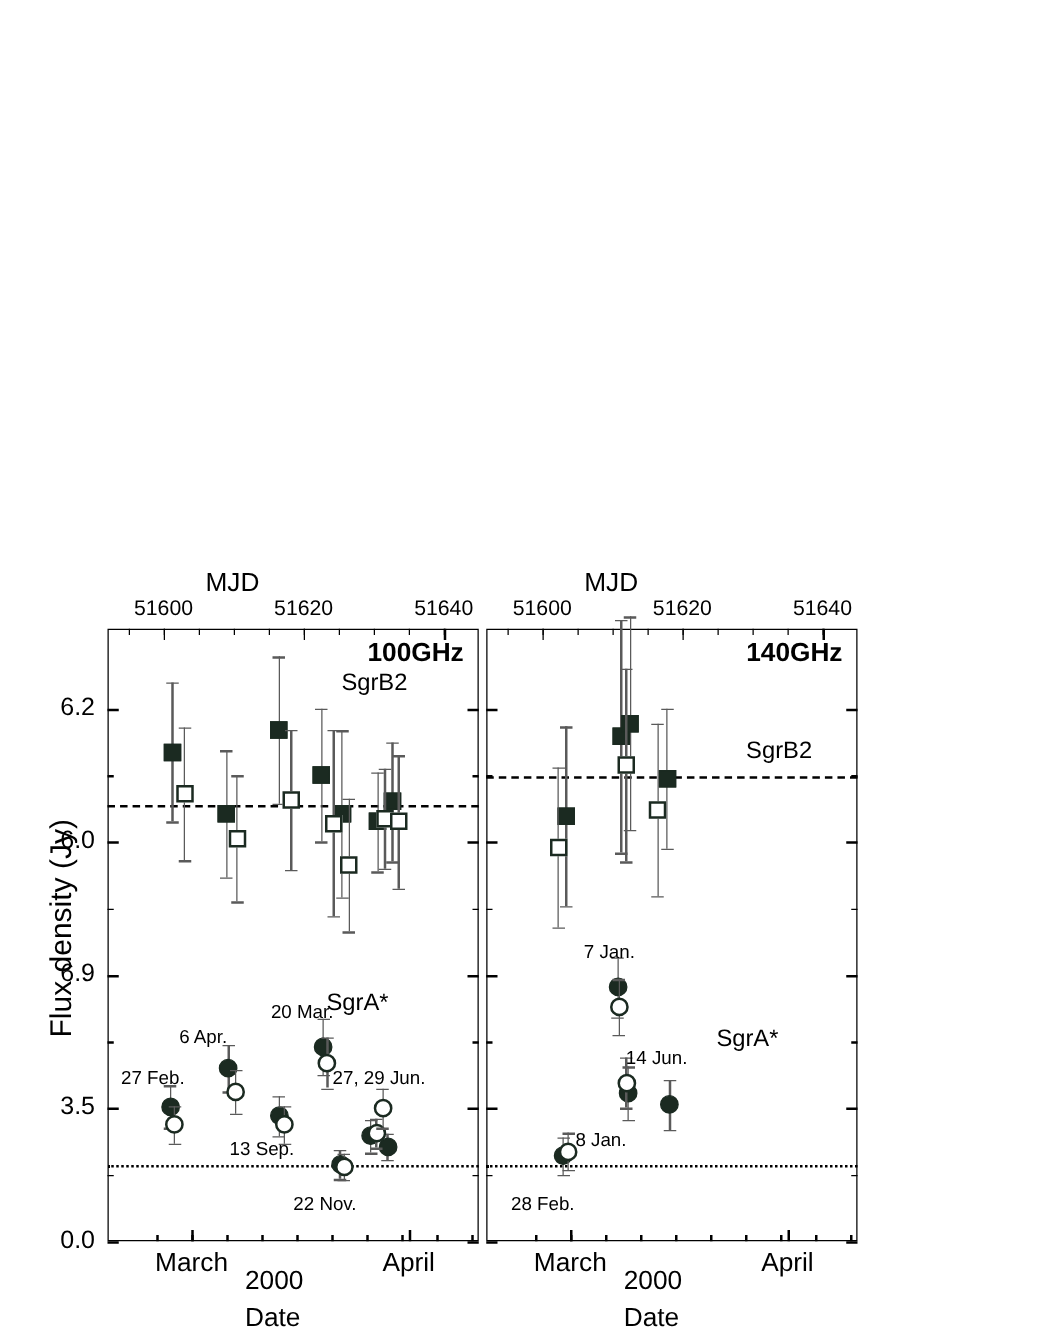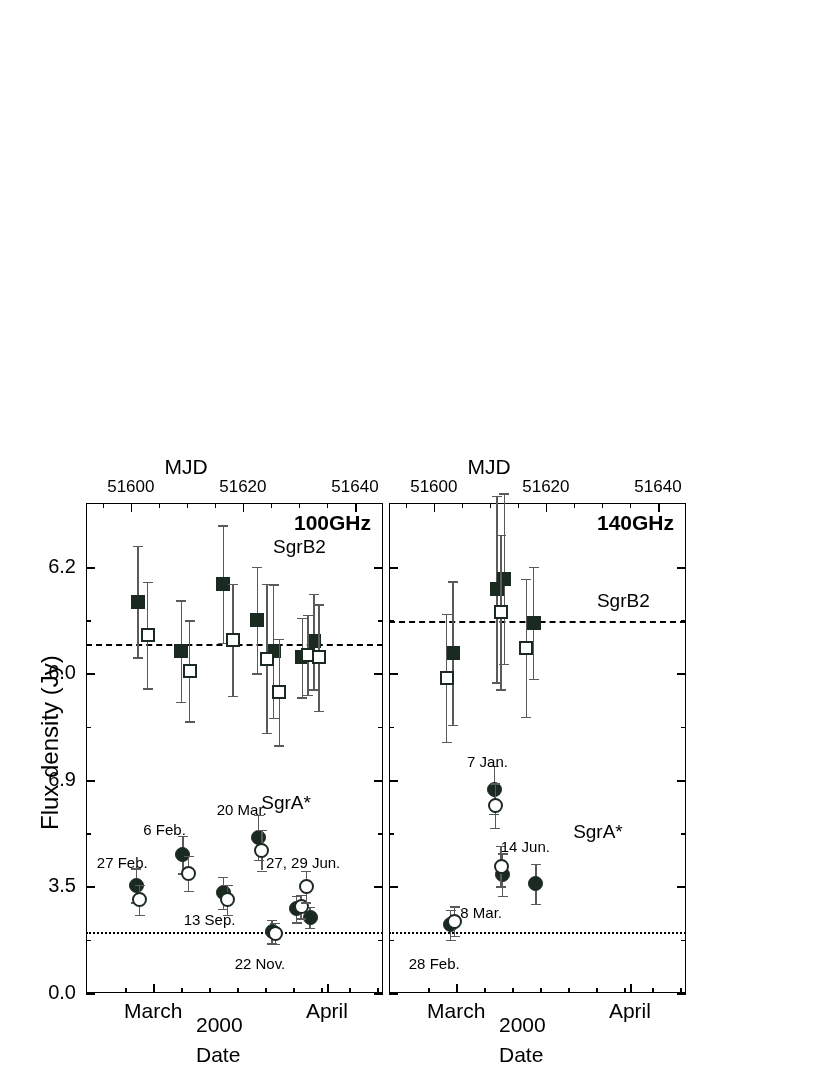--- a/index.html
+++ b/index.html
@@ -326,21 +326,21 @@
         <div class="errcap" style="left:210.1849056603855px; top:392px; width:10px;"></div>
         <div class="errcap" style="left:210.1849056603855px; top:415.4347826086956px; width:10px;"></div>
         <div class="marker m-ocirc" style="left:207.6849056603855px; top:396.2173913043478px; width:15px; height:15px;"></div>
         <div class="errbar" style="left:219.52830188680878px; top:367.5px; height:31.956521739130437px;"></div>
         <div class="errcap" style="left:215.22830188680877px; top:367.5px; width:10px;"></div>
         <div class="errcap" style="left:215.22830188680877px; top:399.45652173913044px; width:10px;"></div>
         <div class="marker m-ocirc" style="left:212.72830188680877px; top:375.9782608695652px; width:15px; height:15px;"></div>
         <div class="src-label" style="left:187.11px; top:33.27173913043475px;">SgrB2</div>
         <div class="src-label" style="left:175.23px; top:288.92391304347825px;">SgrA*</div>
         <div class="ann-label" style="left:10.830188679245282px; top:351.1086956521739px;">27 Feb.</div>
-        <div class="ann-label" style="left:57.34150943397857px; top:317.55434782608694px;">6 Feb.</div>
+        <div class="ann-label" style="left:57.34150943397857px; top:317.55434782608694px;">6 Apr.</div>
         <div class="ann-label" style="left:130.75094339623456px; top:297.8478260869565px;">20 Mar.</div>
         <div class="ann-label" style="left:97.68867924528303px; top:408.0978260869565px;">13 Sep.</div>
         <div class="ann-label" style="left:148.6830188679164px; top:452.30434782608694px;">22 Nov.</div>
         <div class="ann-label" style="left:180.06415094337993px; top:351.1086956521739px;">27, 29 Jun.</div>
       </div>
     <div class="freq-label" style="right: 12px; top: 8px;">100GHz</div>
   </div>
 
   <div class="panel-wrap" id="panel-right">
     <div class="frame"></div>
@@ -442,21 +442,21 @@
         <div class="errcap" style="left:101.47169811320754px; top:280.1521739130435px; width:10px;"></div>
         <div class="errcap" style="left:101.47169811320754px; top:324.89130434782606px; width:10px;"></div>
         <div class="marker m-ocirc" style="left:98.97169811320754px; top:295.02173913043475px; width:15px; height:15px;"></div>
         <div class="errbar" style="left:111.37547169811322px; top:343px; height:40.47826086956519px;"></div>
         <div class="errcap" style="left:107.07547169811322px; top:343px; width:10px;"></div>
         <div class="errcap" style="left:107.07547169811322px; top:383.4782608695652px; width:10px;"></div>
         <div class="marker m-ocirc" style="left:104.57547169811322px; top:355.7391304347826px; width:15px; height:15px;"></div>
         <div class="src-label" style="left:207.89999999999998px; top:86.53260869565219px;">SgrB2</div>
         <div class="src-label" style="left:184.14px; top:318.2173913043478px;">SgrA*</div>
         <div class="ann-label" style="left:78.07547169811322px; top:249.91304347826087px;">7 Jan.</div>
-        <div class="ann-label" style="left:71.35094339624273px; top:401.17391304347825px;">8 Mar.</div>
+        <div class="ann-label" style="left:71.35094339624273px; top:401.17391304347825px;">8 Jan.</div>
         <div class="ann-label" style="left:111.69811320754718px; top:335.13043478260863px;">14 Jun.</div>
         <div class="ann-label" style="left:19.79622641508618px; top:452.30434782608694px;">28 Feb.</div>
       </div>
     <div class="freq-label" style="right: 12px; top: 8px;">140GHz</div>
   </div>
 
   <div class="mjd-title" style="left: 186px; top: 455px; width: 100px; margin-left: -50px;">MJD</div>
   <div class="mjd-title" style="left: 489px; top: 455px; width: 100px; margin-left: -50px;">MJD</div>
 
   <div id="mjd-ticks-left">

